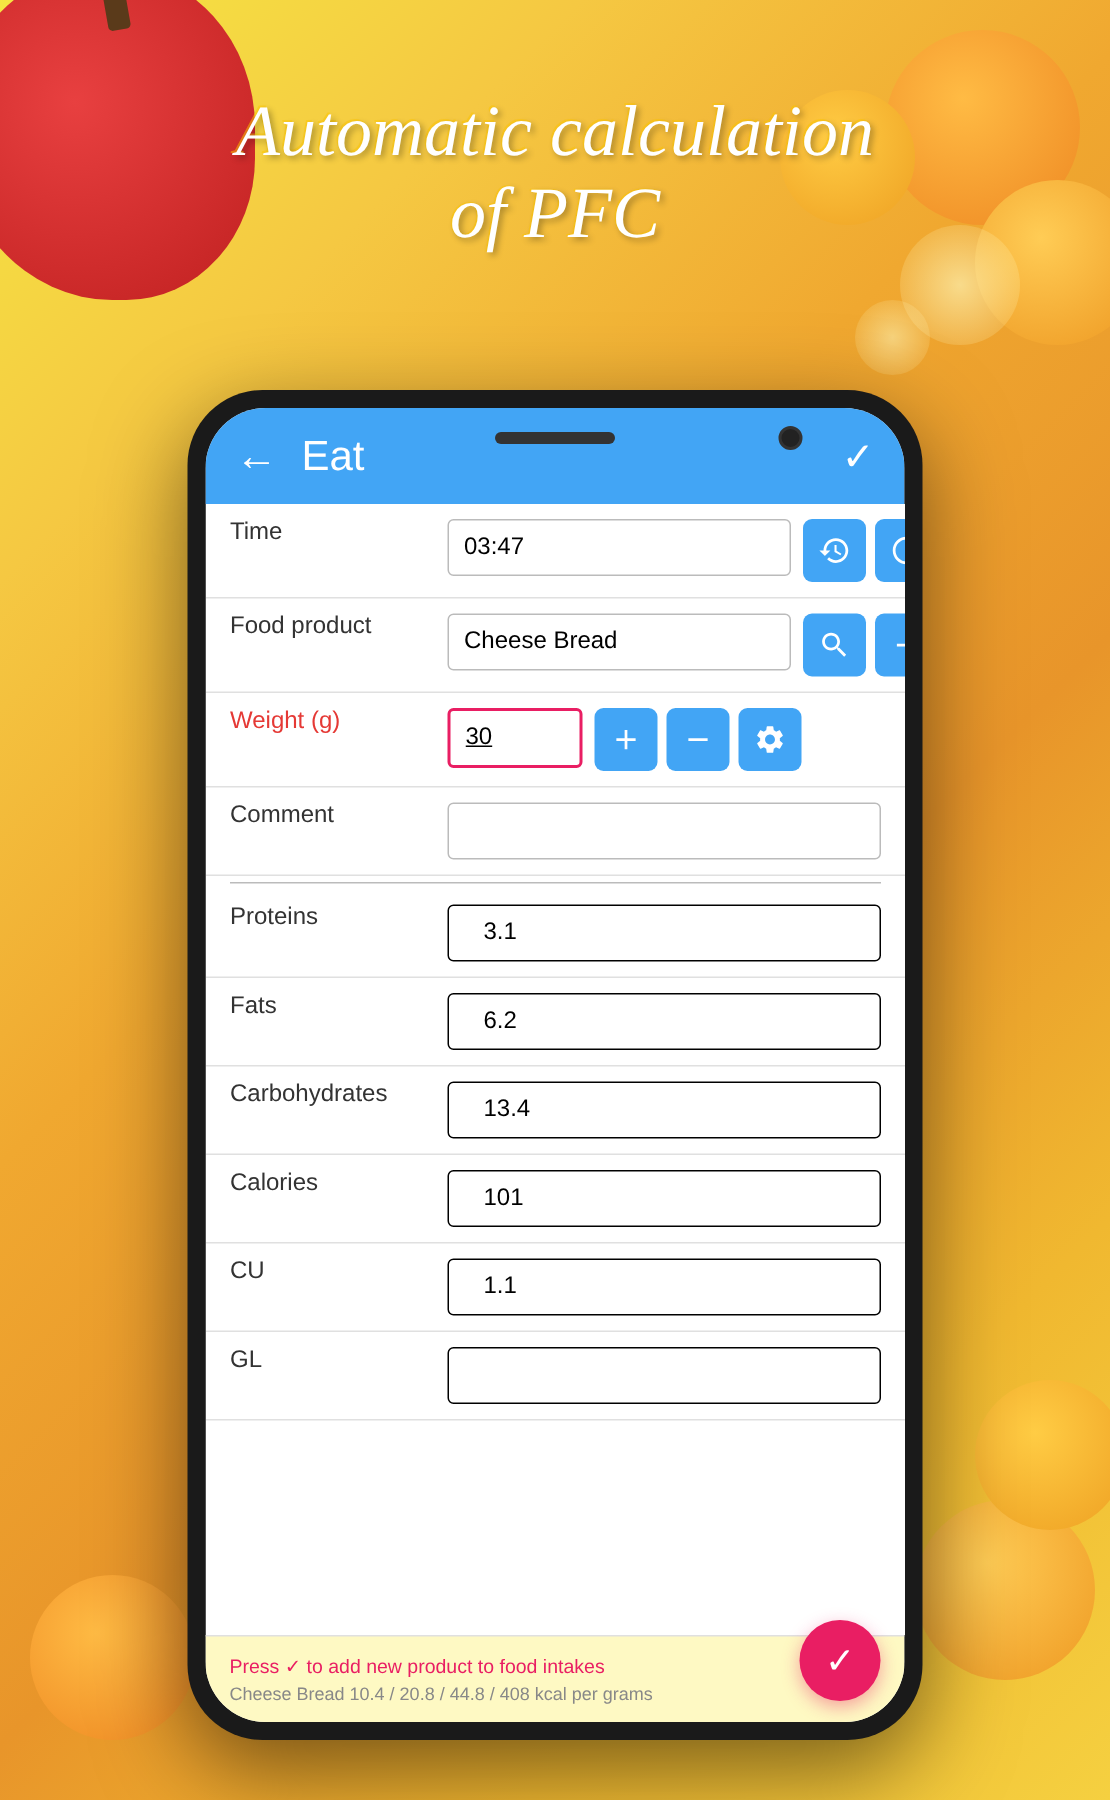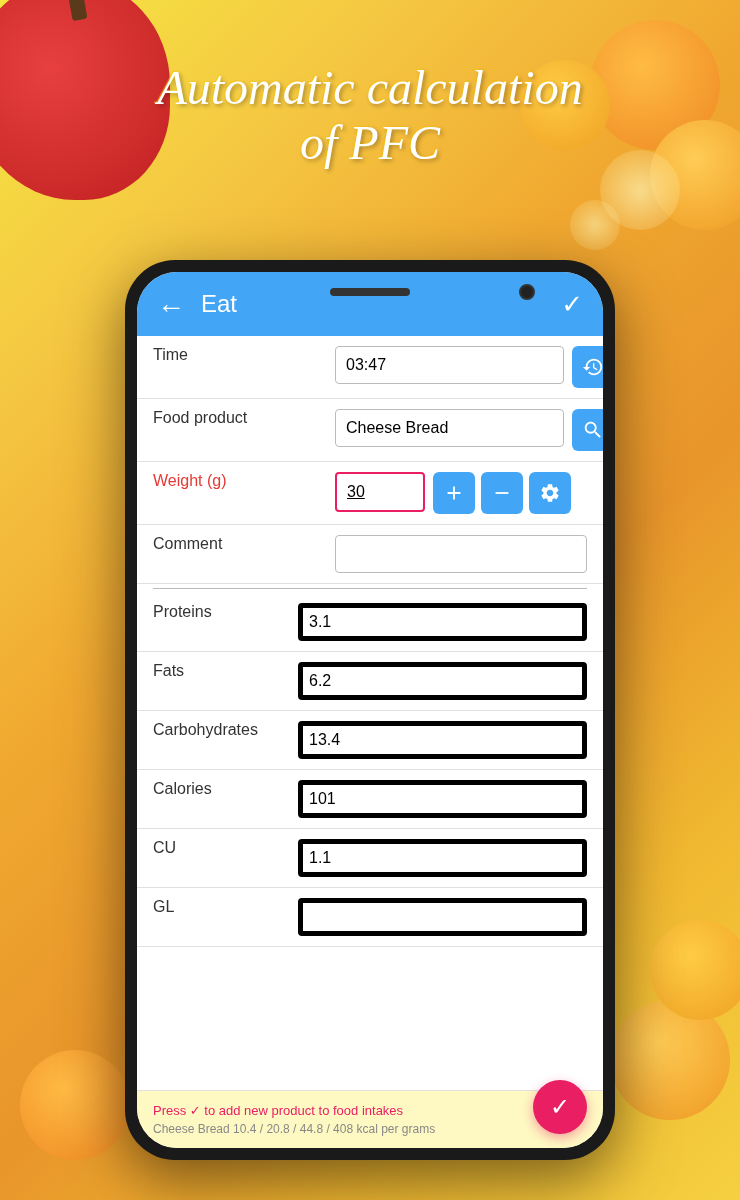--- a/index.html
+++ b/index.html
@@ -220,21 +220,21 @@
 
     .top-bar-back {
       color: white;
       font-size: 28px;
       cursor: pointer;
       margin-right: 16px;
     }
 
     .top-bar-title {
       color: white;
-      font-size: 24px;
+      font-size: 28px;
       font-weight: 500;
       flex: 1;
     }
 
     .top-bar-check {
       color: white;
       font-size: 26px;
       cursor: pointer;
     }
 
@@ -266,21 +266,20 @@
     }
 
     .form-input {
       flex: 1;
       border: 1px solid #bbb;
       border-radius: 4px;
       padding: 18px 10px;
       font-size: 16px;
       height: 38px;
       outline: none;
-      margin-left: 37px;
     }
 
     .form-input.highlighted {
       border-color: #e91e63;
       border-width: 2px;
     }
 
     .btn-group {
       display: flex;
       gap: 6px;
@@ -296,23 +295,23 @@
       cursor: pointer;
       display: flex;
       align-items: center;
       justify-content: center;
       color: white;
       font-size: 20px;
     }
 
     .value-display {
       flex: 1;
-      border: 5px solid #000000;
+      border: 1px solid #000000;
       border-radius: 4px;
-      padding: 6px 6px;
+      padding: 6px 23px;
       font-size: 16px;
       height: 38px;
       background: white;
       display: flex;
       align-items: center;
     }
 
     .divider {
       height: 1px;
       background: #bbb;

